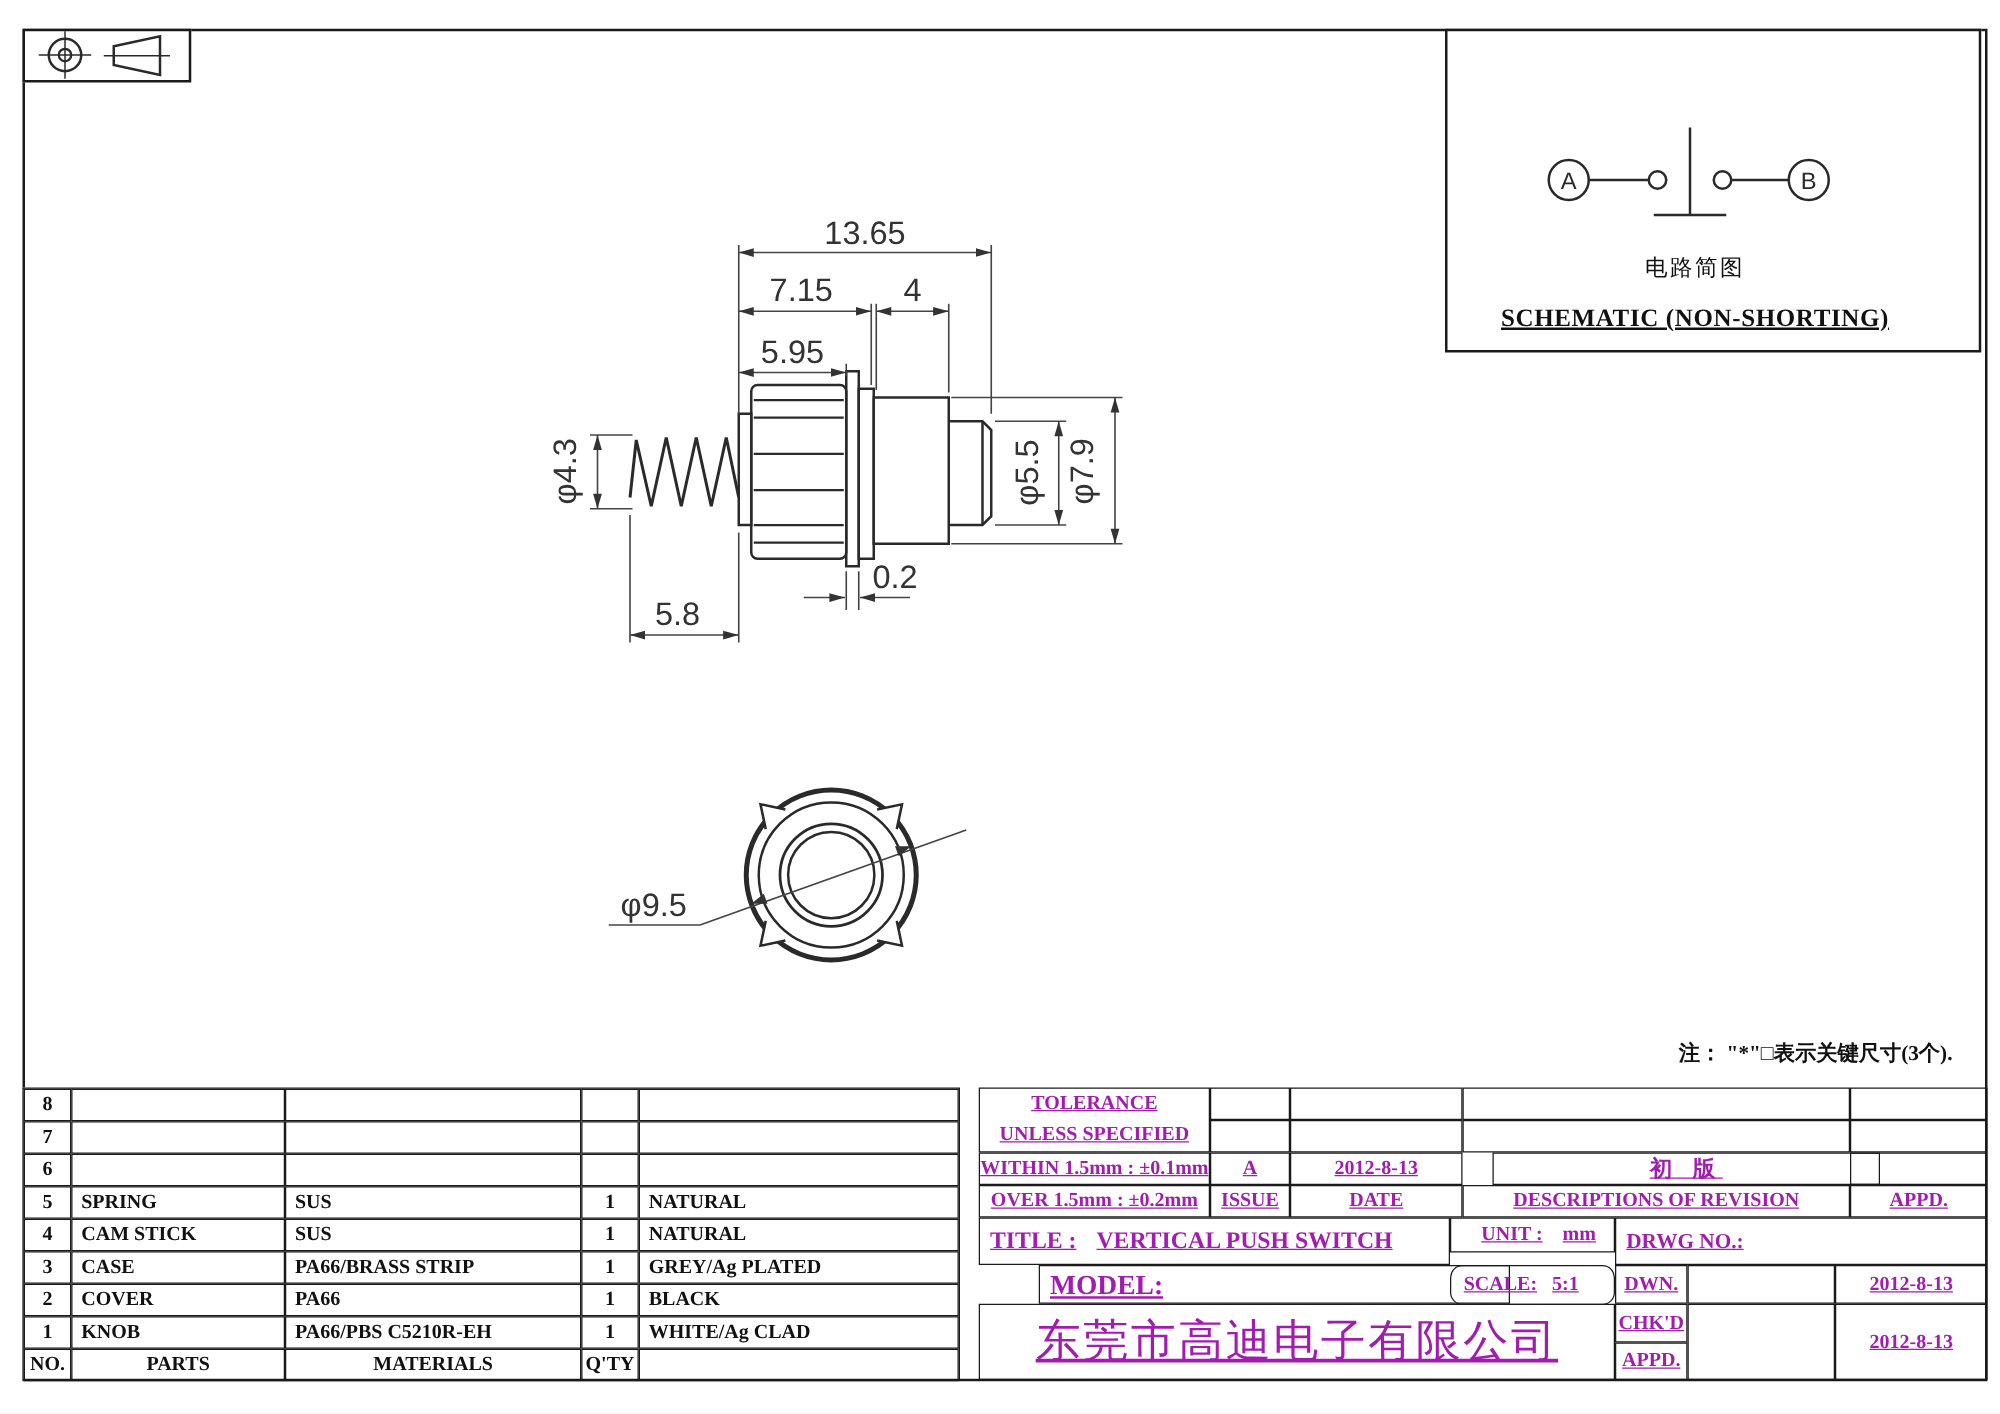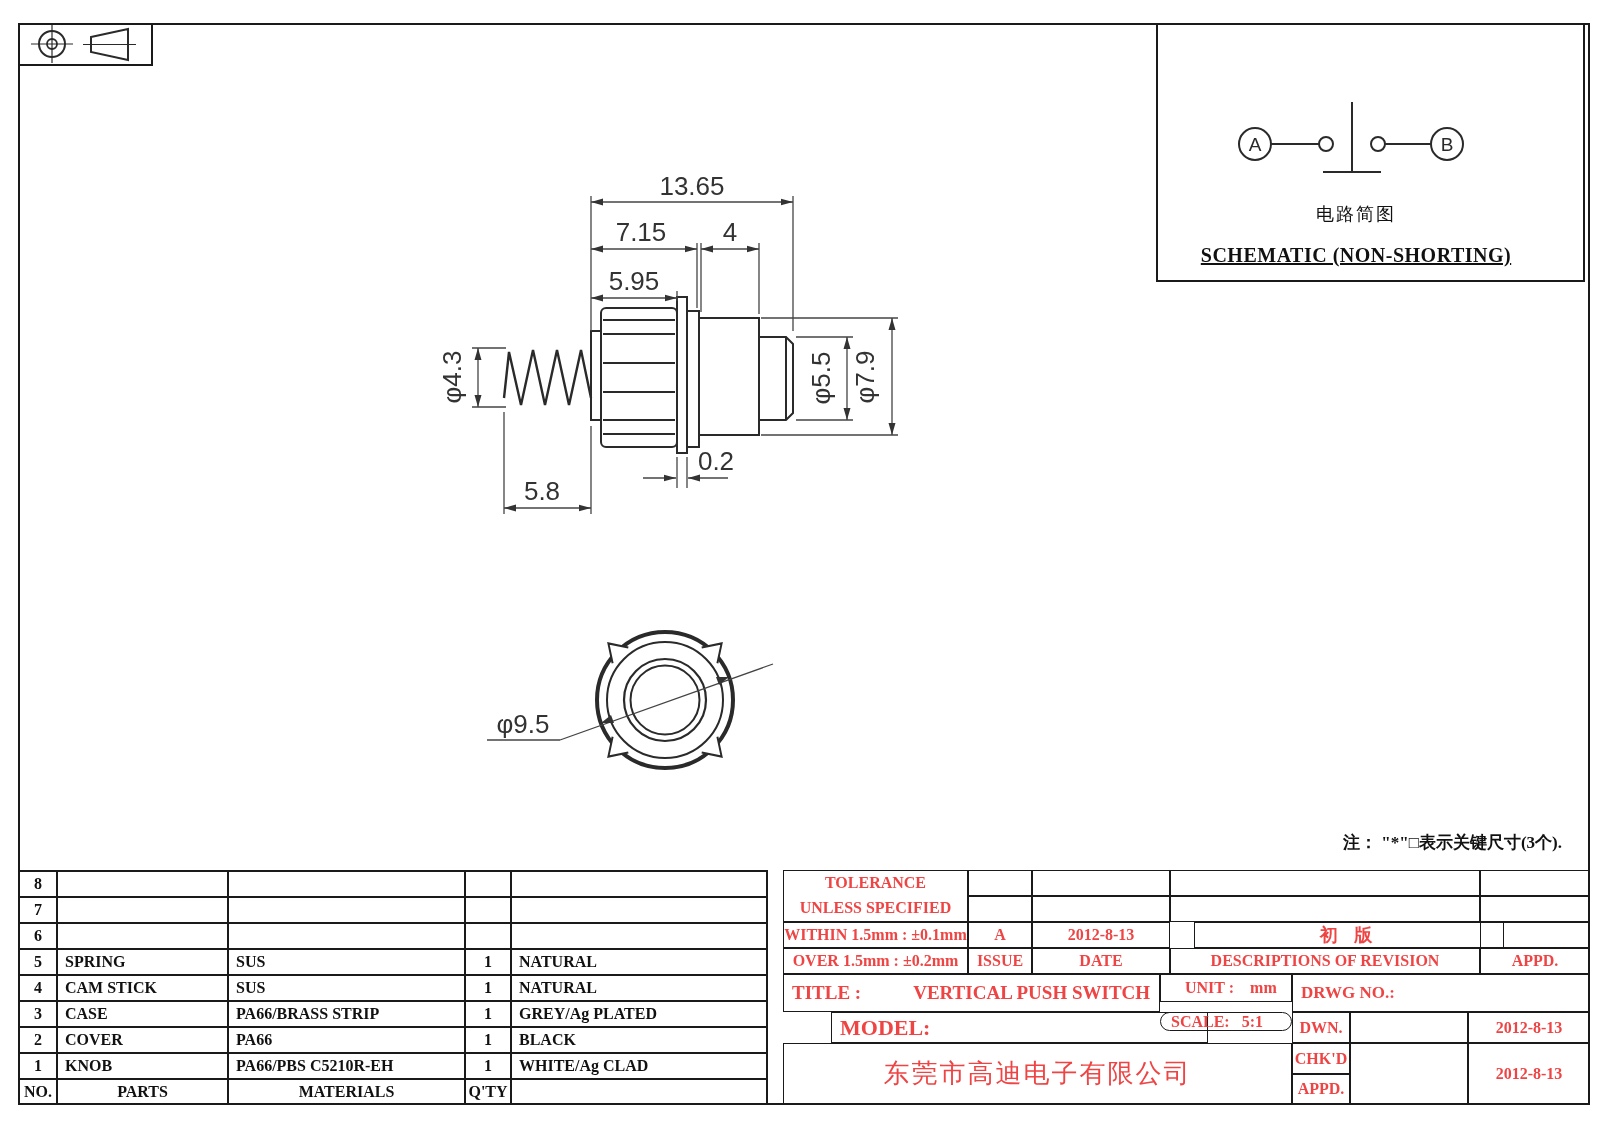--- a/index.html
+++ b/index.html
@@ -5,40 +5,40 @@
   html,body{margin:0;padding:0;background:#e8e8e8;}
   .sheet{position:relative;width:1600px;height:1131px;background:#ffffff;overflow:hidden;
          font-family:"Liberation Sans",sans-serif;color:#111;}
   .frame{position:absolute;left:18px;top:23px;width:1572px;height:1082px;
          border:2.5px solid #1a1a1a;box-sizing:border-box;}
   .box{position:absolute;border:2px solid #1a1a1a;box-sizing:border-box;background:#fff;}
   .abs{position:absolute;}
   .cell{position:absolute;box-sizing:border-box;border:1.5px solid #1a1a1a;
         display:flex;align-items:center;justify-content:center;
         font-family:"Liberation Serif",serif;font-weight:bold;font-size:16px;
-        color:#ef4444;white-space:nowrap;overflow:hidden;}
+        color:#a21caf;white-space:nowrap;overflow:hidden;text-decoration:underline;}
   .cell.left{justify-content:flex-start;padding-left:8px;}
   .cell.col{flex-direction:column;line-height:1.55;}
   .ptable{position:absolute;left:18px;top:870px;width:750px;height:234px;
           display:grid;grid-template-columns:38px 171px 237px 46px 1fr;
           grid-auto-rows:26px;border:1.5px solid #1a1a1a;box-sizing:border-box;background:#fff;}
   .pcell{border:1px solid #1a1a1a;display:flex;align-items:center;justify-content:center;
          font-family:"Liberation Serif",serif;font-weight:bold;font-size:16px;
          white-space:nowrap;overflow:hidden;box-sizing:border-box;}
   .pcell.txt{justify-content:flex-start;padding-left:7px;}
   .bigtitle{position:absolute;left:1156px;top:36px;width:400px;text-align:center;
             font-size:36px;font-weight:bold;letter-spacing:2px;}
   .capcn{position:absolute;left:1156px;top:202px;width:400px;text-align:center;
          font-size:18px;letter-spacing:2px;}
   .capen{position:absolute;left:1156px;top:244px;width:400px;text-align:center;
          font-family:"Liberation Serif",serif;font-weight:bold;font-size:20px;
          text-decoration:underline;letter-spacing:0.5px;}
   .note{position:absolute;left:1170px;top:831px;width:392px;text-align:right;
         font-family:"Liberation Serif",serif;font-weight:bold;font-size:17px;}
-  .company{font-family:"Liberation Sans",sans-serif;font-weight:400;font-size:26px;letter-spacing:2px;}
+  .company{font-family:"Liberation Sans",sans-serif;font-weight:400;font-size:36px;letter-spacing:2px;}
   .lbl-gap{margin-right:16px;}
   svg text{font-family:"Liberation Sans",sans-serif;}
 </style>
 </head>
 <body>
 
 <div class="sheet">
 
   <div class="frame"></div>
 
@@ -245,32 +245,32 @@
   <div class="cell" style="left:1170px;top:870px;width:310px;height:26px;"></div>
   <div class="cell" style="left:1170px;top:896px;width:310px;height:26px;"></div>
   <div class="cell" style="left:1170px;top:922px;width:310px;height:26px;font-size:18px;letter-spacing:6px;margin-left:24px;">初  版</div>
   <div class="cell" style="left:1170px;top:948px;width:310px;height:26px;">DESCRIPTIONS OF REVISION</div>
 
   <div class="cell" style="left:1480px;top:870px;width:110px;height:26px;"></div>
   <div class="cell" style="left:1480px;top:896px;width:110px;height:26px;"></div>
   <div class="cell" style="left:1480px;top:922px;width:110px;height:26px;"></div>
   <div class="cell" style="left:1480px;top:948px;width:110px;height:26px;">APPD.</div>
 
-  <div class="cell left" style="left:783px;top:974px;width:377px;height:38px;font-size:19px;gap:36px;">
+  <div class="cell left" style="left:783px;top:974px;width:377px;height:38px;font-size:19px;">
     <span class="lbl-gap">TITLE :</span>
     <span>VERTICAL PUSH SWITCH</span>
   </div>
   <div class="cell left" style="left:1160px;top:974px;width:132px;height:28px;padding-left:24px;">
     <span class="lbl-gap">UNIT :</span>
     <span>mm</span>
   </div>
   <div class="cell left" style="left:1292px;top:974px;width:298px;height:38px;font-size:17px;">DRWG NO.:</div>
 
   <div class="cell left" style="left:783px;top:1012px;width:377px;height:31px;font-size:22px;margin-left:48px;">MODEL:</div>
-  <div class="cell left" style="left:1160px;top:1012px;width:132px;height:19px;padding-left:10px;border-radius:10px;">
+  <div class="cell left" style="left:1160px;top:1012px;width:132px;height:32px;padding-left:10px;border-radius:10px;">
     <span class="lbl-gap" style="margin-right:12px;">SCALE:</span>
     <span>5:1</span>
   </div>
   <div class="cell" style="left:1292px;top:1012px;width:58px;height:31px;">DWN.</div>
   <div class="cell" style="left:1350px;top:1012px;width:118px;height:31px;"></div>
   <div class="cell" style="left:1468px;top:1012px;width:122px;height:31px;">2012-8-13</div>
 
   <div class="cell company" style="left:783px;top:1043px;width:509px;height:61px;">东莞市高迪电子有限公司</div>
   <div class="cell" style="left:1292px;top:1043px;width:58px;height:31px;">CHK'D</div>
   <div class="cell" style="left:1292px;top:1074px;width:58px;height:30px;">APPD.</div>

